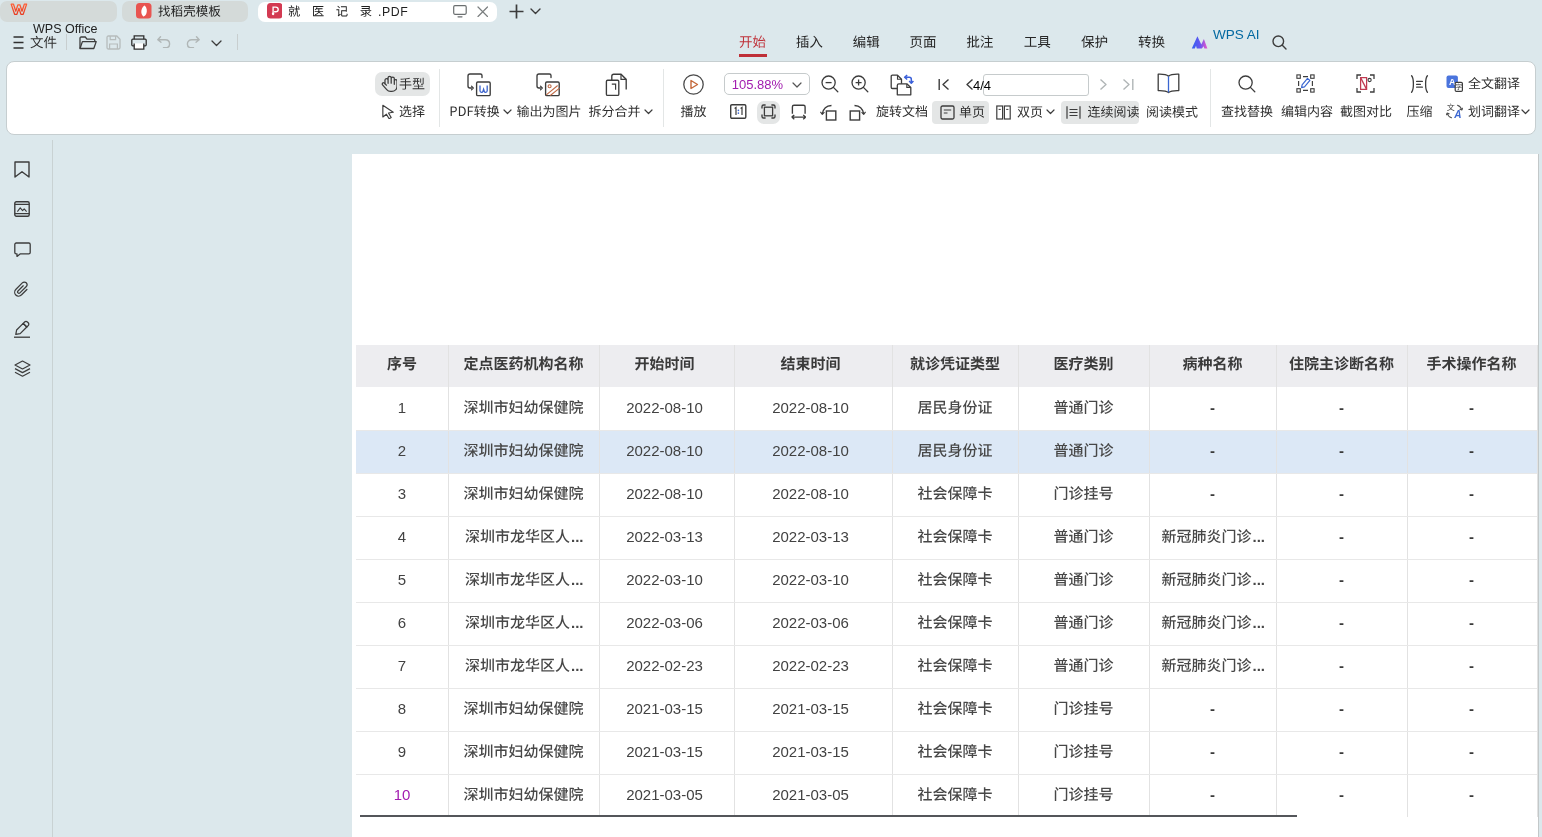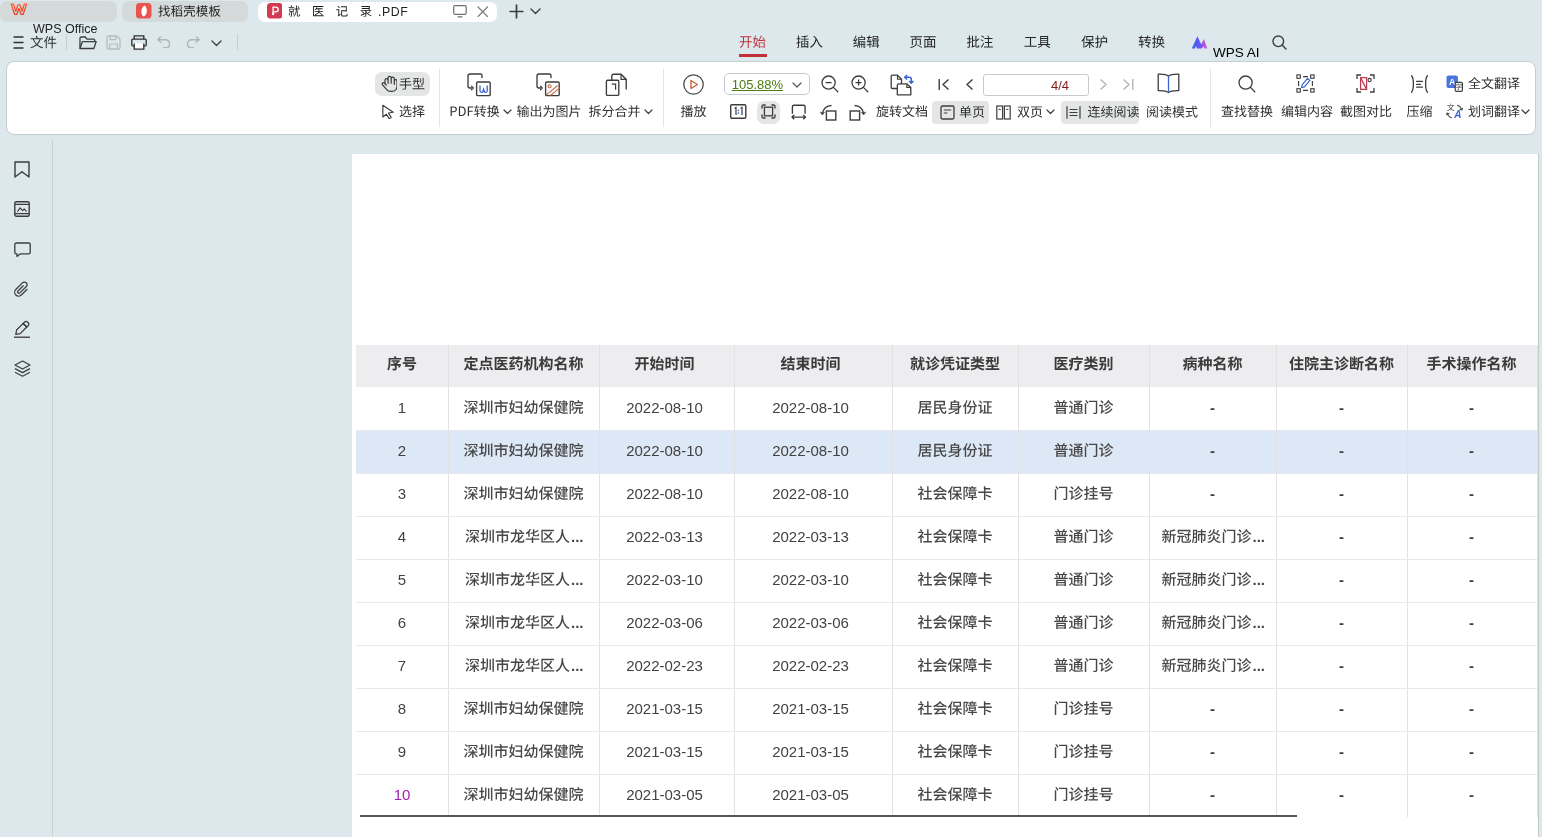--- a/index.html
+++ b/index.html
@@ -6,30 +6,30 @@
 div{box-sizing:border-box}
 </style></head><body>
 <div style="position:absolute;left:0px;top:1px;width:117px;height:20.5px;background:#d4dad9;border-radius:7px;"></div>
 <div style="position:absolute;left:122px;top:1px;width:126px;height:20.5px;background:#d4dad9;border-radius:7px;"></div>
 <div style="position:absolute;left:258px;top:1.5px;width:239px;height:20.8px;background:#ffffff;border-radius:7px;"></div>
 <div style="position:absolute;left:33px;top:4.5px;font:400 12.5px/16px 'Liberation Sans',sans-serif;color:#222;white-space:pre;margin-top:16px;">WPS Office</div>
 <div style="position:absolute;left:378px;top:5px;font:400 12.3px/15px 'Liberation Sans',sans-serif;color:#1f1f1f;white-space:pre;letter-spacing:0.6px;">.PDF</div>
 <div style="position:absolute;left:66px;top:34px;width:1px;height:16px;background:#c8cecf;"></div>
 <div style="position:absolute;left:237px;top:34px;width:1px;height:16px;background:#c8cecf;"></div>
 <div style="position:absolute;left:738.5px;top:54px;width:28px;height:2.5px;background:#bf3038;"></div>
-<div style="position:absolute;left:1213px;top:44px;font:400 13.5px/17px 'Liberation Sans',sans-serif;color:#000000;white-space:pre;">WPS AI</div>
+<div style="position:absolute;left:1213px;top:26px;font:400 13.5px/17px 'Liberation Sans',sans-serif;color:#0369a1;white-space:pre;">WPS AI</div>
 <div style="position:absolute;left:6px;top:61px;width:1530px;height:74px;background:#ffffff;border-radius:8px;border:1px solid #c6ced0;"></div>
 <div style="position:absolute;left:374.5px;top:72px;width:55px;height:24px;background:#e4e6e6;border-radius:7px;"></div>
 <div style="position:absolute;left:439px;top:69px;width:1px;height:58px;background:#e3e6e6;"></div>
 <div style="position:absolute;left:663px;top:69px;width:1px;height:58px;background:#e3e6e6;"></div>
 <div style="position:absolute;left:724px;top:72.5px;width:86px;height:22.5px;background:#fff;border-radius:5px;border:1px solid #c6cbcc;"></div>
-<div style="position:absolute;left:731.8px;top:76.5px;font:400 13px/16px 'Liberation Sans',sans-serif;color:#4d7c0f;white-space:pre;text-decoration:underline;">105.88%</div>
+<div style="position:absolute;left:731.8px;top:76.5px;font:400 13px/16px 'Liberation Sans',sans-serif;color:#a21caf;white-space:pre;">105.88%</div>
 <div style="position:absolute;left:756.5px;top:100.5px;width:23.5px;height:23px;background:#e4e6e6;border-radius:7px;"></div>
 <div style="position:absolute;left:983px;top:74px;width:106px;height:21.5px;background:#fff;border-radius:3px;border:1px solid #c6cbcc;"></div>
-<div style="position:absolute;left:1051px;top:77.5px;font:400 13px/16px 'Liberation Sans',sans-serif;color:#7f1d1d;white-space:pre;">4/4</div>
+<div style="position:absolute;left:973px;top:77.5px;font:400 13px/16px 'Liberation Sans',sans-serif;color:#000000;white-space:pre;">4/4</div>
 <div style="position:absolute;left:932px;top:101px;width:56.5px;height:23px;background:#e4e6e6;border-radius:4px;"></div>
 <div style="position:absolute;left:1060.5px;top:101px;width:78.5px;height:23px;background:#e4e6e6;border-radius:4px;"></div>
 <div style="position:absolute;left:1210px;top:69px;width:1px;height:58px;background:#e3e6e6;"></div>
 <div style="position:absolute;left:51.5px;top:140px;width:1px;height:697px;background:#c9d2d3;"></div>
 <div style="position:absolute;left:352px;top:154px;width:1186.5px;height:683px;background:#ffffff;border-right:1px solid #c3c8c9;box-sizing:border-box;"></div>
 <div style="position:absolute;left:356px;top:345px;width:1181px;height:42px;background:#ededf0;"></div>
 <div style="position:absolute;left:356px;top:430px;width:1181px;height:43px;background:#dce8f6;"></div>
 <div style="position:absolute;left:448px;top:345px;width:1px;height:472px;background:#e2e2e2;"></div>
 <div style="position:absolute;left:599px;top:345px;width:1px;height:472px;background:#e2e2e2;"></div>
 <div style="position:absolute;left:734px;top:345px;width:1px;height:472px;background:#e2e2e2;"></div>

